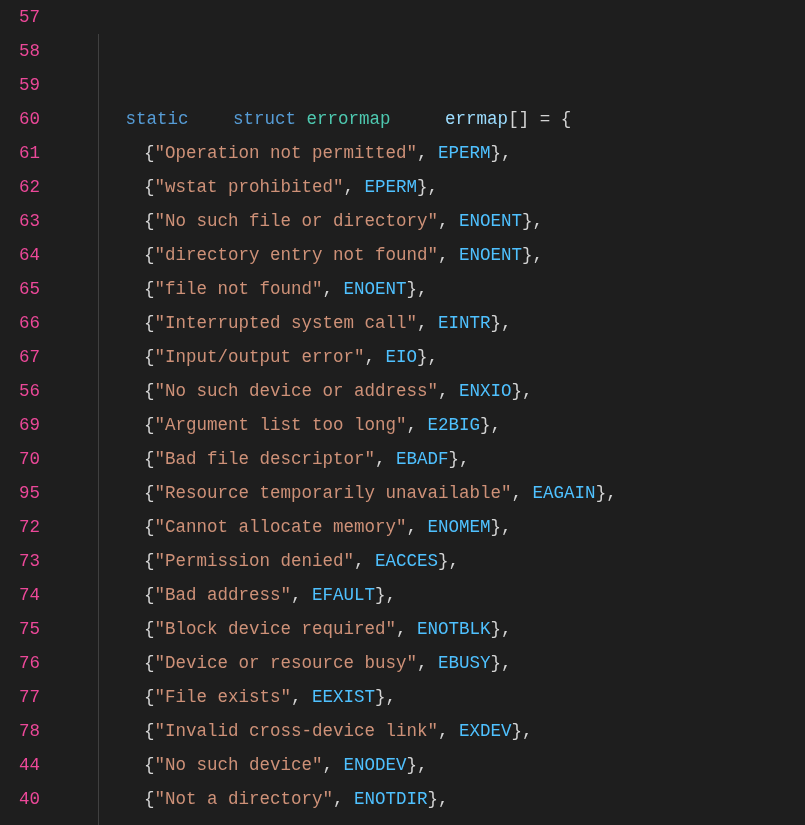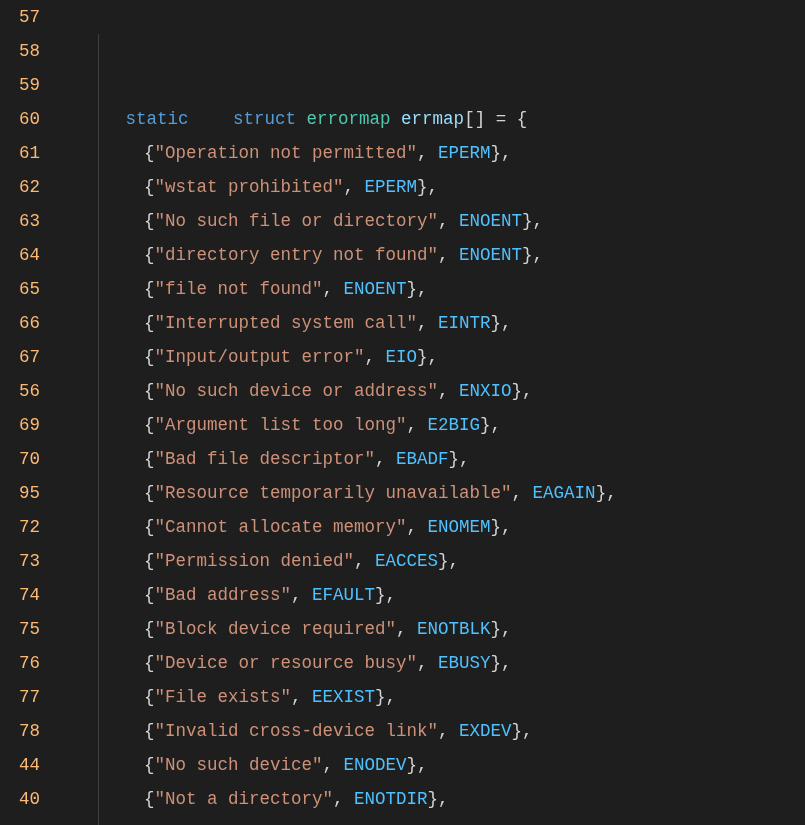--- a/index.html
+++ b/index.html
@@ -15,42 +15,42 @@
   }
   .editor {
     display: flex;
     width: 100%;
     height: 100%;
   }
   .gutter {
     width: 60px;
     flex-shrink: 0;
     text-align: right;
-    color: #fdba74;
+    color: #ec4899;
     padding-right: 20px;
     user-select: none;
   }
   .gutter .ln { height: 34px; }
   .code {
     position: relative;
     flex: 1;
     white-space: pre;
   }
   .indent-guide {
     position: absolute;
     top: 34px;
     bottom: 0;
     left: 38px;
     width: 1px;
     background: #404040;
   }
   .line { height: 34px; }
   .tok-kw     { color: #569cd6; margin-left: 34px; }
   .tok-type   { color: #4ec9b0; }
-  .tok-var    { color: #9cdcfe; }
+  .tok-var    { color: #9cdcfe; margin-left: 44px; }
   .tok-str    { color: #ce9178; }
   .tok-const  { color: #4fc1ff; }
   .tok-punc   { color: #d4d4d4; }
   .tok-plain  { color: #d4d4d4; }
 </style>
 </head>
 <body>
 
 <div class="editor">
   <div class="gutter" id="gutter">

